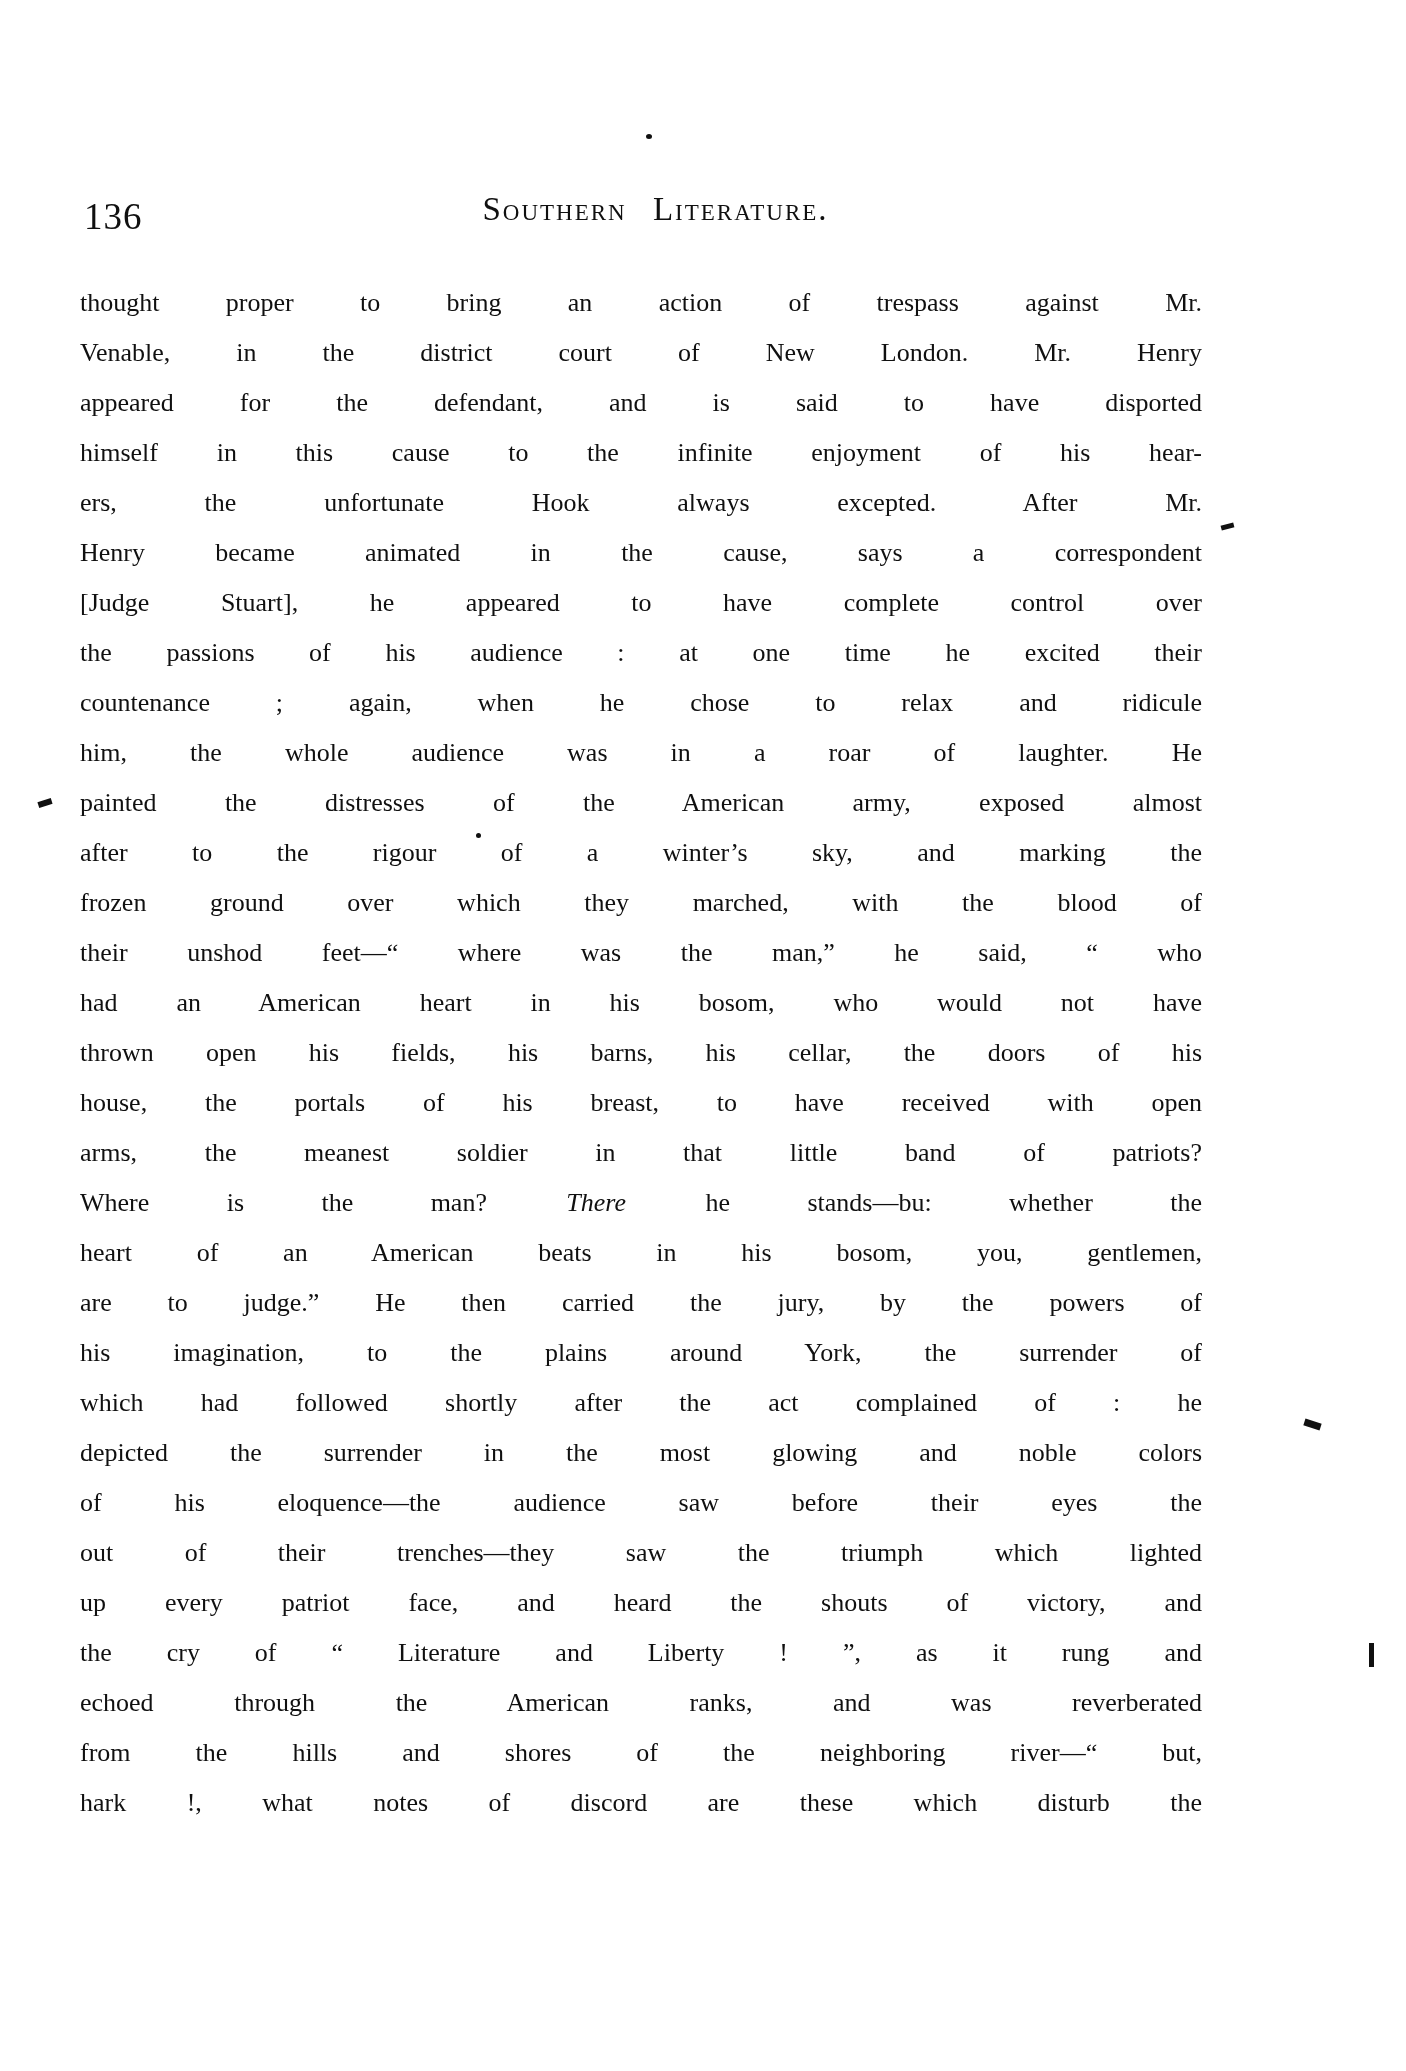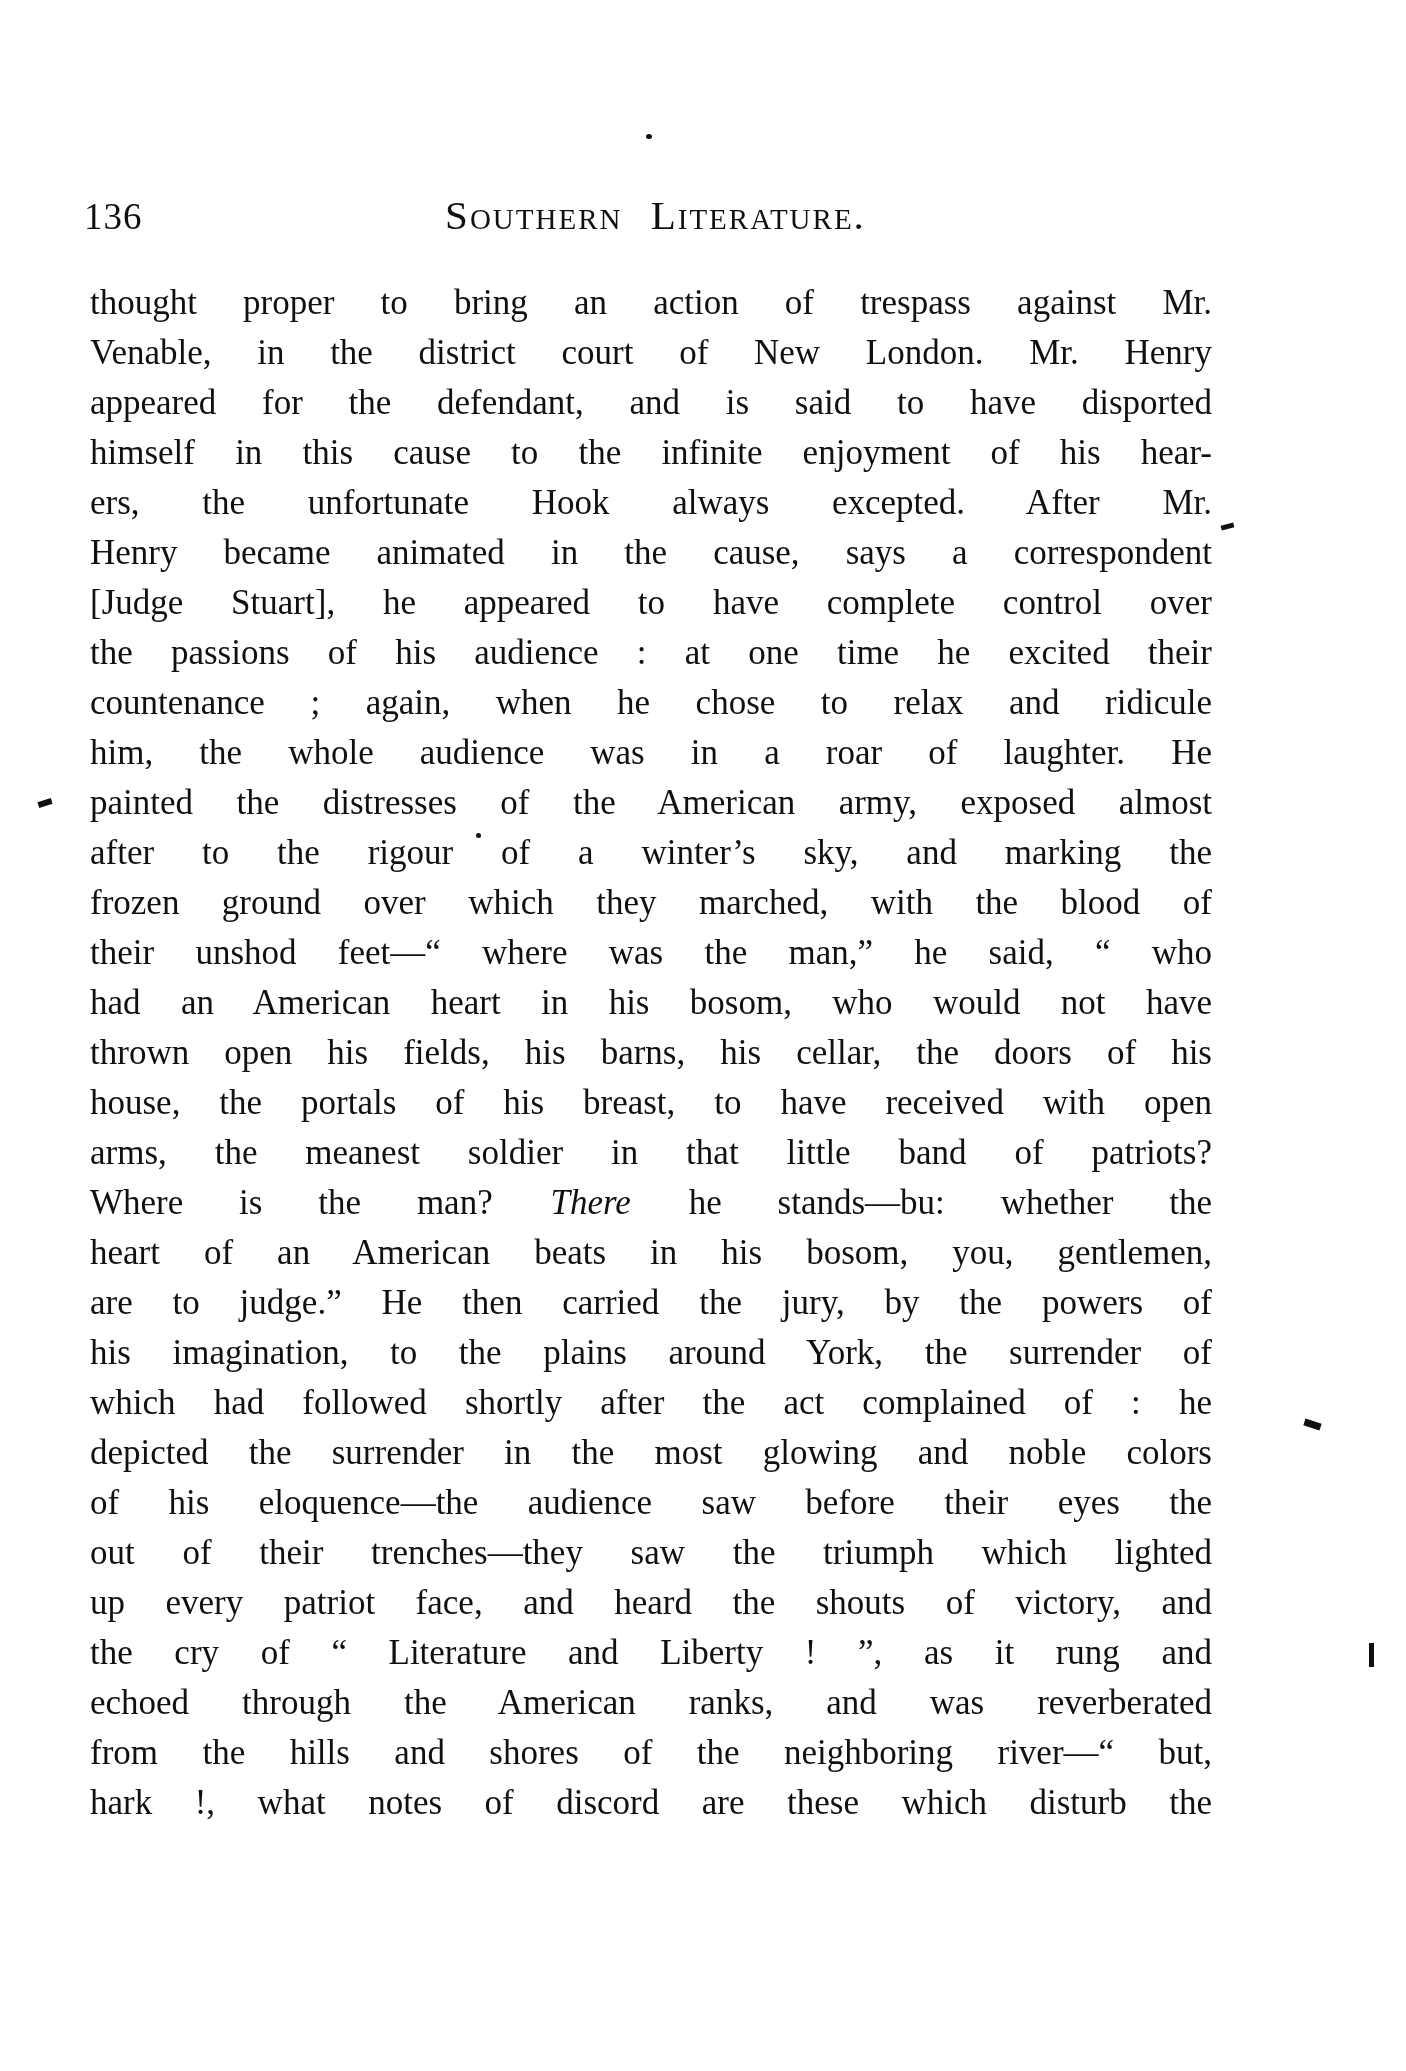--- a/index.html
+++ b/index.html
@@ -26,31 +26,31 @@
   }
   .header-row {
     position: absolute;
     left: 0;
     top: 184px;
     width: 1311px;
     text-align: center;
   }
   .header-title {
     font-variant: small-caps;
-    font-size: 41px;
+    font-size: 33px;
     letter-spacing: 2px;
     word-spacing: 16px;
     white-space: nowrap;
   }
   .text-block {
     position: absolute;
-    left: 90px;
+    left: 80px;
     top: 271px;
     width: 1122px;
-    font-size: 35px;
+    font-size: 26px;
     line-height: 50px;
   }
   .line {
     text-align: justify;
     text-align-last: justify;
   }
   .line i {
     font-style: italic;
     padding: 0 2px;
   }

